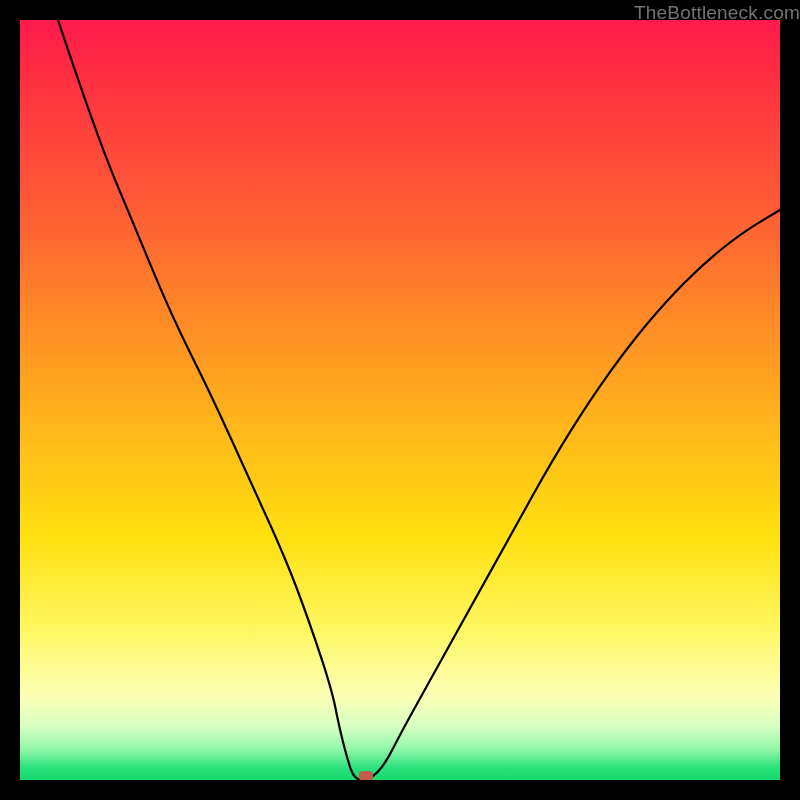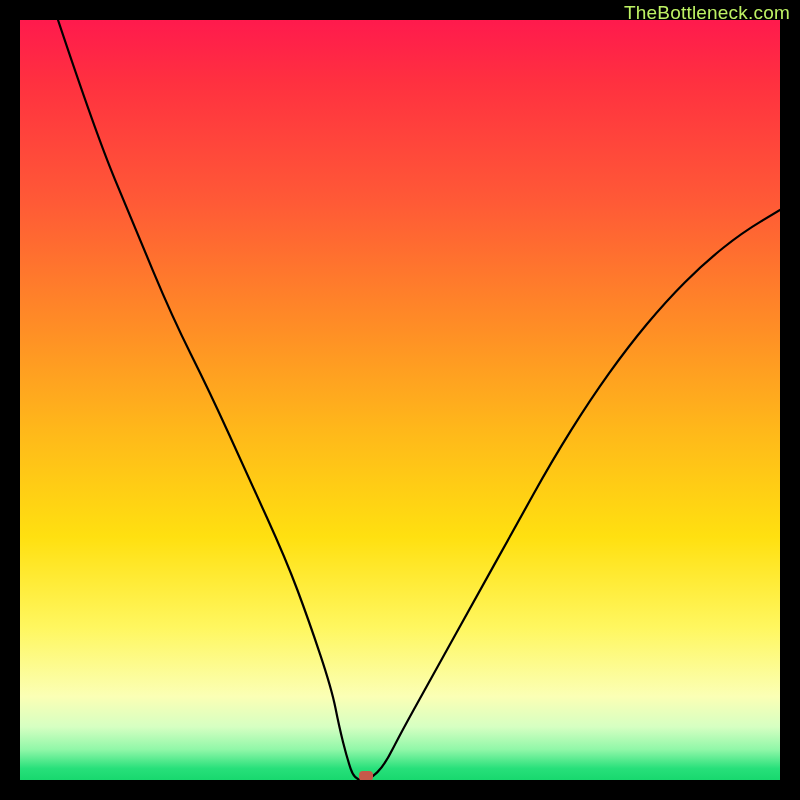--- a/index.html
+++ b/index.html
@@ -62,22 +62,22 @@
     position: absolute;
     width: 14px;
     height: 10px;
     border-radius: 4px;
     background: #c55a4a;
     transform: translate(-50%, -50%);
   }
   .watermark {
     position: absolute;
     top: 2px;
-    right: 10px;
-    color: #bef264;
+    right: 0;
+    color: #737373;
     font-size: 19px;
     letter-spacing: 0.2px;
     user-select: none;
   }
 </style>
 </head>
 <body>
 
 <div class="frame">
   <div class="watermark">TheBottleneck.com</div>

